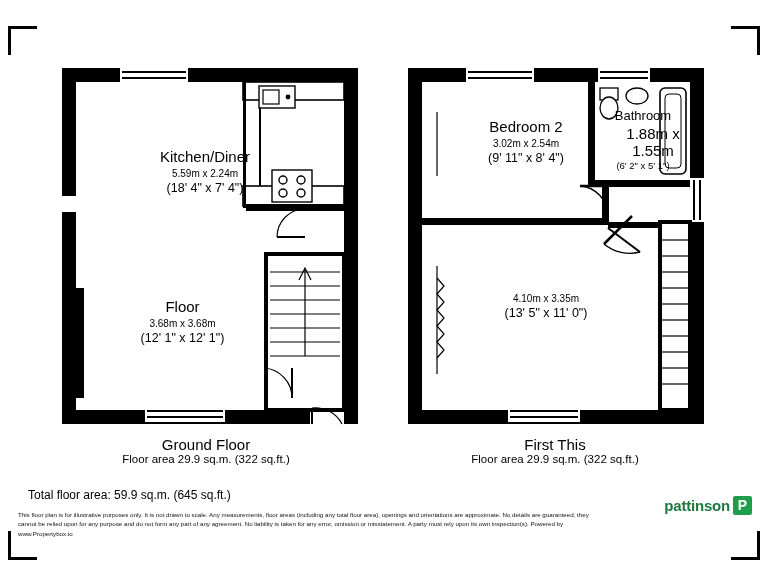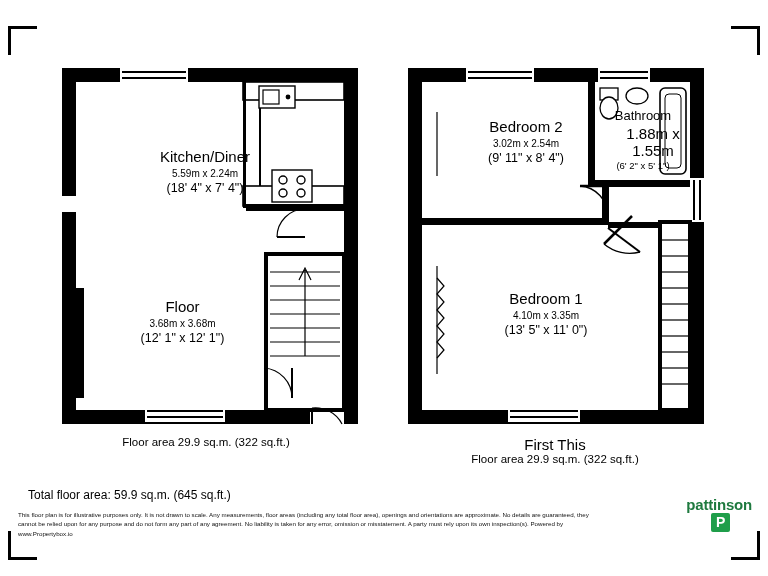--- a/index.html
+++ b/index.html
@@ -23,21 +23,21 @@
   .caption .title{font-size:15px;}
   .caption .area{font-size:11.5px;}
 
   #gf-caption{left:56px;top:436px;}
   #ff-caption{left:405px;top:436px;}
 
   .total{position:absolute;left:18px;top:488px;font-size:12px;margin-left:10px;}
 
   .disclaimer{position:absolute;left:18px;top:510px;width:580px;font-size:6.2px;line-height:1.5;color:#111;}
 
-  #brand{position:absolute;right:16px;top:496px;display:flex;align-items:center;flex-direction:column;}
+  #brand{position:absolute;right:16px;top:496px;display:flex;align-items:center;}
   #brand .word{font-size:15px;font-weight:bold;color:#1f7a3f;letter-spacing:-0.2px;}
   #brand .mark{width:19px;height:19px;background:#1f9e4a;margin-left:3px;border-radius:2px;position:relative;}
   #brand .mark span{position:absolute;left:0;top:0;width:19px;height:19px;color:#fff;font-size:14px;font-weight:bold;text-align:center;line-height:19px;}
 
   .room-label{position:absolute;text-align:center;}
   .room-label .name{font-size:15px;}
   .room-label .dim{font-size:10px;margin-top:3px;}
   .room-label .dimft{font-size:12.5px;margin-top:2px;}
   .room-label.small .name{font-size:13px;}
   .room-label.small .dim{font-size:15px;margin-top:2px;margin-left:20px;}
@@ -191,26 +191,26 @@
   <div class="dimft">(9' 11" x 8' 4")</div>
 </div>
 
 <div class="room-label small" style="left:588px;top:108px;width:110px;">
   <div class="name">Bathroom</div>
   <div class="dim">1.88m x 1.55m</div>
   <div class="dimft">(6' 2" x 5' 1")</div>
 </div>
 
 <div class="room-label" style="left:462px;top:290px;width:168px;">
-  <div class="name">Bedroom 1</div>
   <div class="dim">4.10m x 3.35m</div>
   <div class="dimft">(13' 5" x 11' 0")</div>
 </div>
 
 <div class="caption" id="gf-caption">
+  <div class="title">Ground Floor</div>
   <div class="area">Floor area 29.9 sq.m. (322 sq.ft.)</div>
 </div>
 
 <div class="caption" id="ff-caption">
   <div class="title">First This</div>
   <div class="area">Floor area 29.9 sq.m. (322 sq.ft.)</div>
 </div>
 
 <div class="total">Total floor area: 59.9 sq.m. (645 sq.ft.)</div>
 

